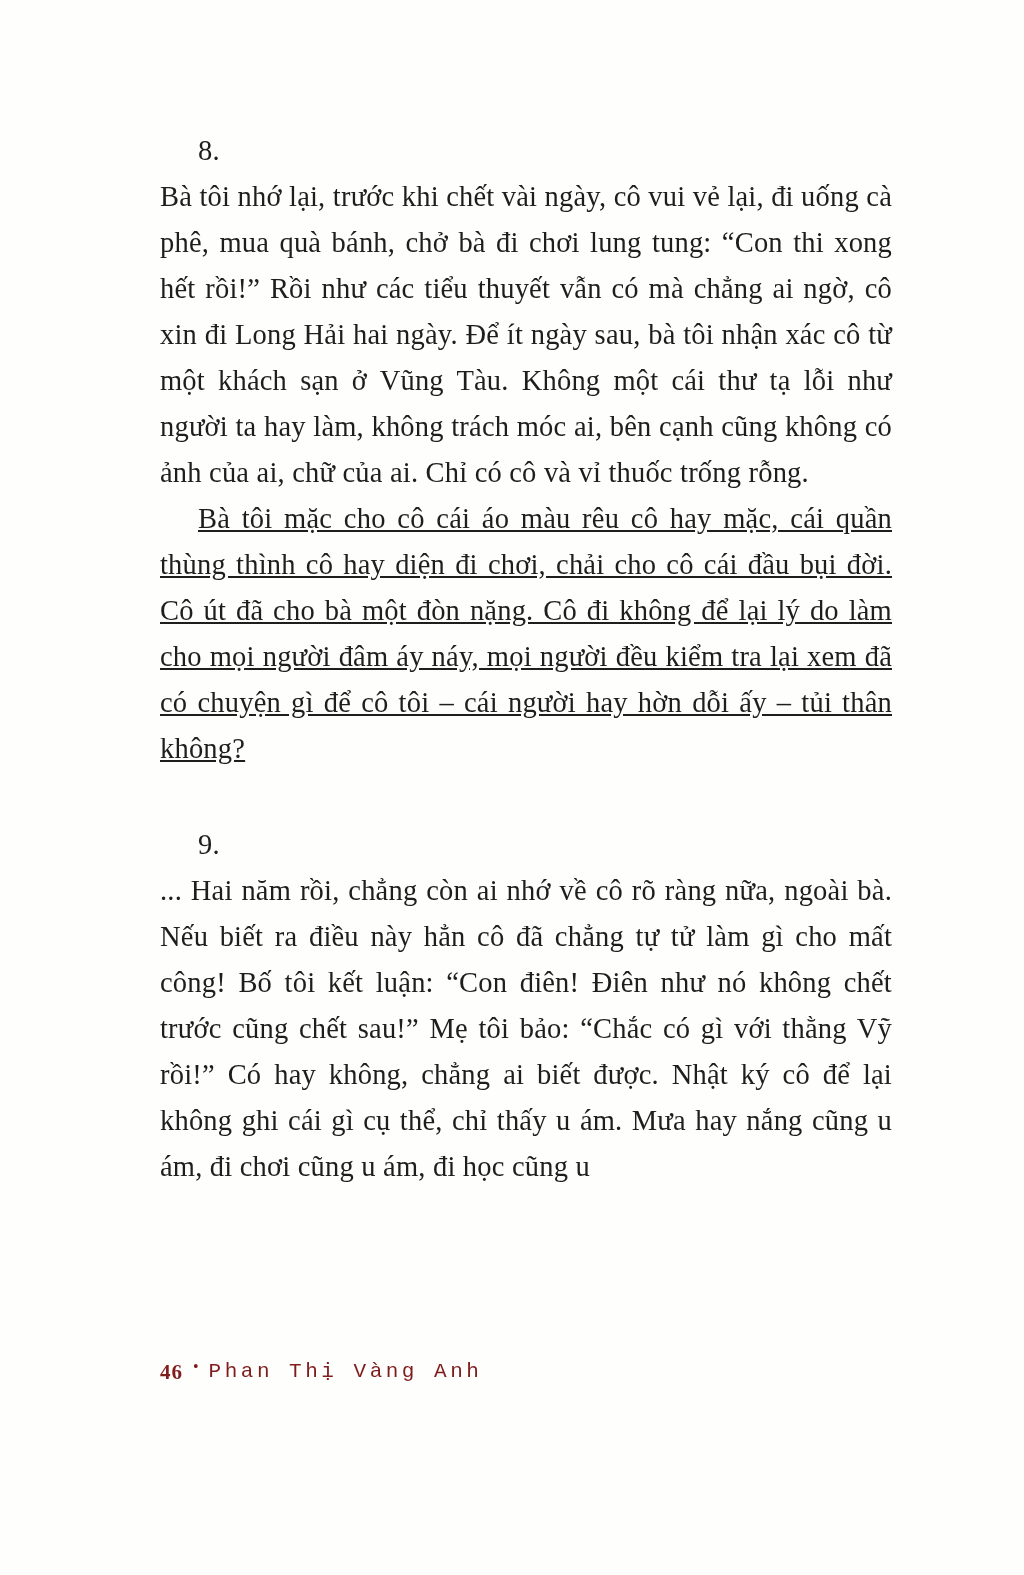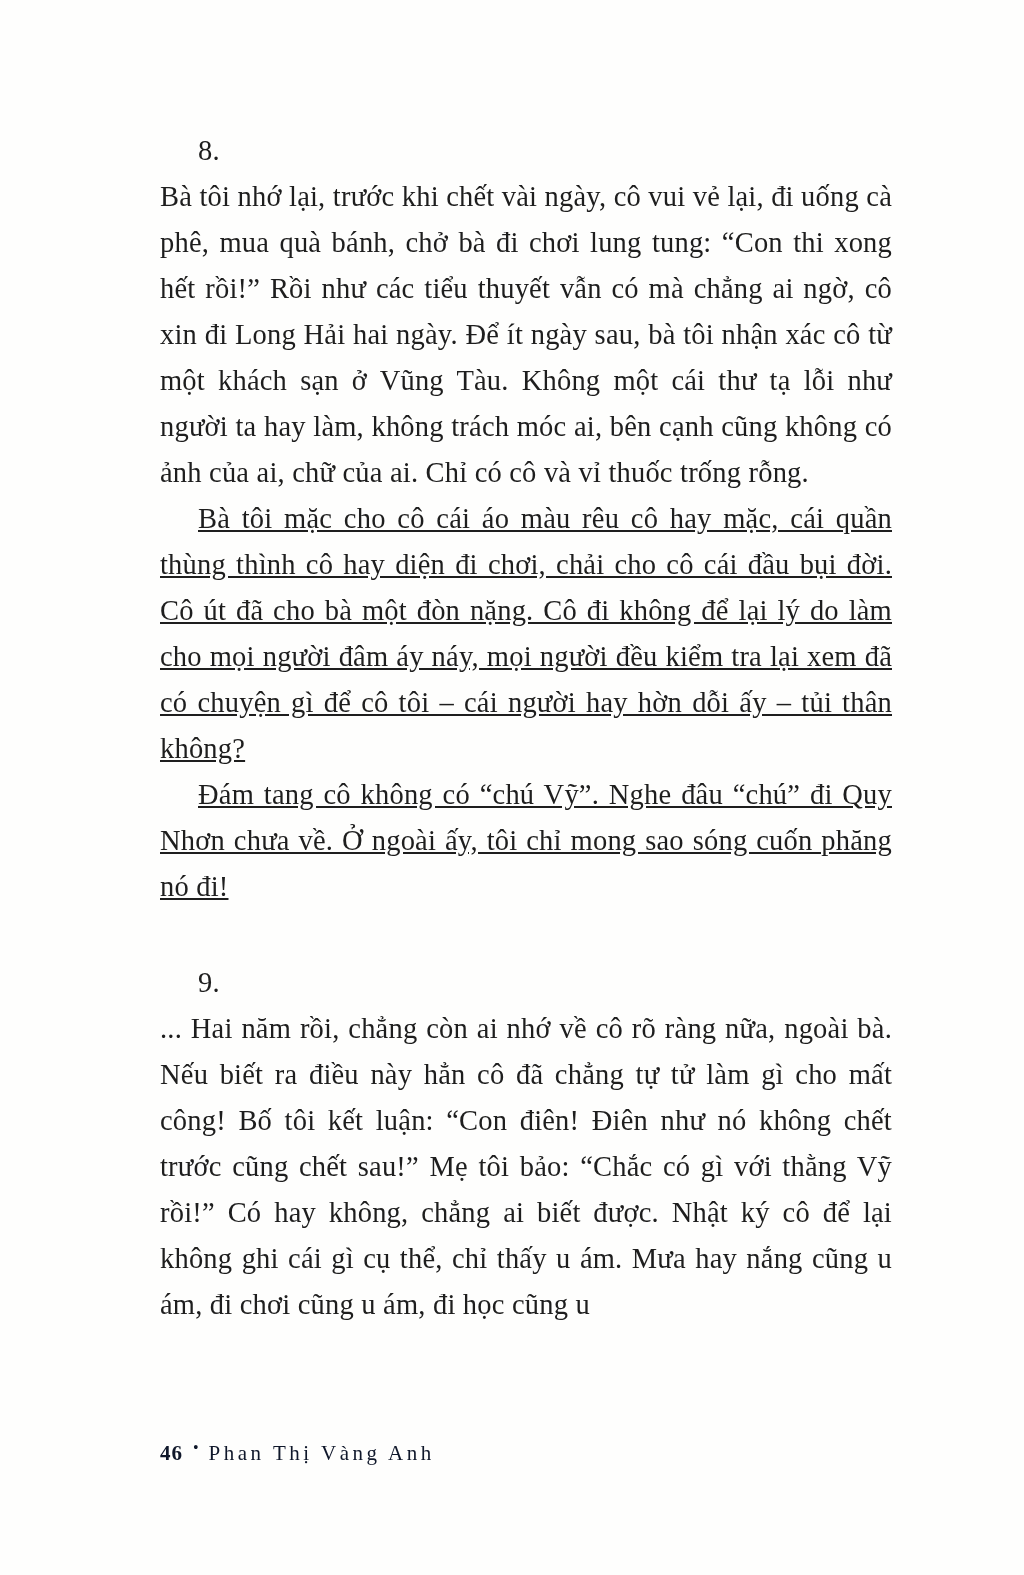--- a/index.html
+++ b/index.html
@@ -40,54 +40,54 @@
   p.indent {
     text-indent: 38px;
     text-decoration: underline;
   }
   p.section-gap {
     margin-top: 50px;
   }
   .footer {
     position: absolute;
     left: 160px;
-    top: 1441px;
+    top: 1360px;
     font-size: 21px;
-    color: #0f172a;
+    color: #7f1d1d;
     display: flex;
     align-items: flex-start;
   }
   .footer .pagenum {
     font-weight: bold;
     letter-spacing: 1px;
   }
   .footer .dot {
     margin: 0 10px;
     font-size: 16px;
     position: relative;
     top: -2px;
   }
   .footer .author {
     letter-spacing: 3.5px;
+    font-family: Liberation Mono, monospace;
   }
 </style>
 </head>
 <body>
 
 <div class="page">
 
   <div class="text-block">
 
     <p class="section-number">8.</p>
 
     <p>Bà tôi nhớ lại, trước khi chết vài ngày, cô vui vẻ lại, đi uống cà phê, mua quà bánh, chở bà đi chơi lung tung: “Con thi xong hết rồi!” Rồi như các tiểu thuyết vẫn có mà chẳng ai ngờ, cô xin đi Long Hải hai ngày. Để ít ngày sau, bà tôi nhận xác cô từ một khách sạn ở Vũng Tàu. Không một cái thư tạ lỗi như người ta hay làm, không trách móc ai, bên cạnh cũng không có ảnh của ai, chữ của ai. Chỉ có cô và vỉ thuốc trống rỗng.</p>
 
     <p class="indent">Bà tôi mặc cho cô cái áo màu rêu cô hay mặc, cái quần thùng thình cô hay diện đi chơi, chải cho cô cái đầu bụi đời. Cô út đã cho bà một đòn nặng. Cô đi không để lại lý do làm cho mọi người đâm áy náy, mọi người đều kiểm tra lại xem đã có chuyện gì để cô tôi – cái người hay hờn dỗi ấy – tủi thân không?</p>
 
-    <p class="indent">Đám tang cô không có “chú Vỹ”. Nghe đâu “chú” đi Quy Nhơn chưa về. Ở ngoài ấy, tôi chỉ mong sao sóng cuốn phăng nó đi!</p>
 
     <p class="section-number section-gap">9.</p>
 
     <p>... Hai năm rồi, chẳng còn ai nhớ về cô rõ ràng nữa, ngoài bà. Nếu biết ra điều này hẳn cô đã chẳng tự tử làm gì cho mất công! Bố tôi kết luận: “Con điên! Điên như nó không chết trước cũng chết sau!” Mẹ tôi bảo: “Chắc có gì với thằng Vỹ rồi!” Có hay không, chẳng ai biết được. Nhật ký cô để lại không ghi cái gì cụ thể, chỉ thấy u ám. Mưa hay nắng cũng u ám, đi chơi cũng u ám, đi học cũng u</p>
 
   </div>
 
   <div class="footer">
     <span class="pagenum">46</span>
     <span class="dot">•</span>

